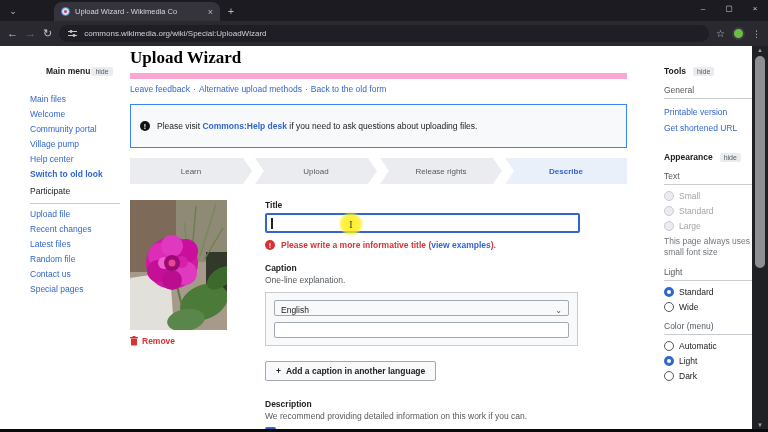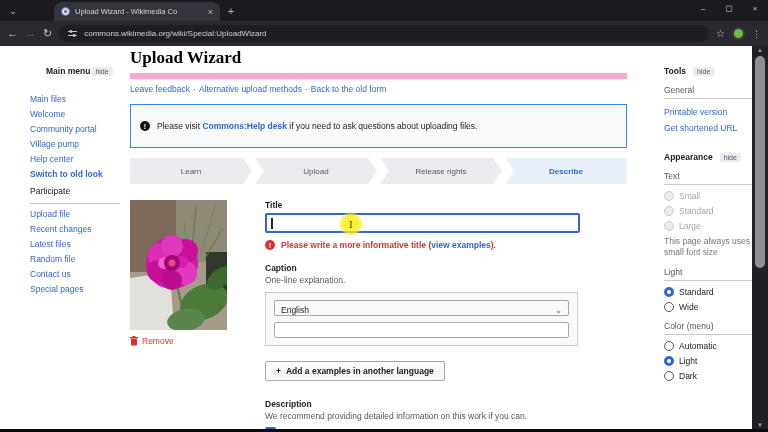--- a/index.html
+++ b/index.html
@@ -58,21 +58,21 @@
   .step { flex:1; background:#eaecf0; color:#54595d; font-size:8px; display:flex; align-items:center; justify-content:center; }
   .step + .step { margin-left:3px; }
   .step.s-first { clip-path:polygon(0 0, calc(100% - 9px) 0, 100% 50%, calc(100% - 9px) 100%, 0 100%);text-align:right; }
   .step.s-mid { clip-path:polygon(0 0, calc(100% - 9px) 0, 100% 50%, calc(100% - 9px) 100%, 0 100%, 9px 50%); }
   .step.s-last { clip-path:polygon(0 0, 100% 0, 100% 100%, 0 100%, 9px 50%); }
   .step.active { background:#eaf0fa; color:#3366cc; font-weight:bold; }
 
   .content-row { display:flex; margin-top:16px; gap:38px; }
   .thumb-col { width:97px; flex:none; }
   .thumb-img { width:97px; height:130px; display:block; }
-  .remove-row { margin-top:6px; display:flex; align-items:center; gap:4px; color:#d73333; font-weight:normal; font-size:8.5px; }
+  .remove-row { margin-top:6px; display:flex; align-items:center; gap:4px; color:#d73333; font-weight:bold; font-size:8.5px; }
 
   .form-col { width:315px; }
   .f-label { font-weight:bold; font-size:8.5px; }
   .f-help { color:#54595d; margin-top:2px; }
   .title-input { position:relative; margin-top:3px; width:315px; height:20px; border:2px solid #3366cc; border-radius:2px; background:#fff; }
   .caret { position:absolute; left:4px; top:3px; width:1.5px; height:11px; background:#202122; }
   .cursor-glow { position:absolute; left:72px; top:-3px; width:24px; height:24px; border-radius:50%;
     background:radial-gradient(circle, rgba(255,238,20,0.95) 0%, rgba(255,238,20,0.75) 55%, rgba(255,238,20,0) 75%);
     display:flex; align-items:center; justify-content:center; color:#3a3a3a; font-family:"Liberation Serif", serif; font-size:10px; }
   .error-row { margin-top:7px; display:flex; align-items:center; gap:6px; color:#d73333; font-weight:bold; }
@@ -242,21 +242,21 @@
           </div>
           <div class="cap-panel">
             <div class="cap-select">
               <span class="sel-label">English</span>
               <span class="chev">⌄</span>
             </div>
             <div class="cap-input"><span></span></div>
           </div>
           <div class="add-cap-btn">
             <span>+</span>
-            <span>Add a examples in another language</span>
+            <span>Add a caption in another language</span>
           </div>
 
           <div class="desc-block">
             <div class="f-label">Description</div>
             <div class="f-help">We recommend providing detailed information on this work if you can.</div>
             <div class="chk-row">
               <span class="chk">
                   <span>✓</span>
                 </span>
               <span>Same as caption</span>

